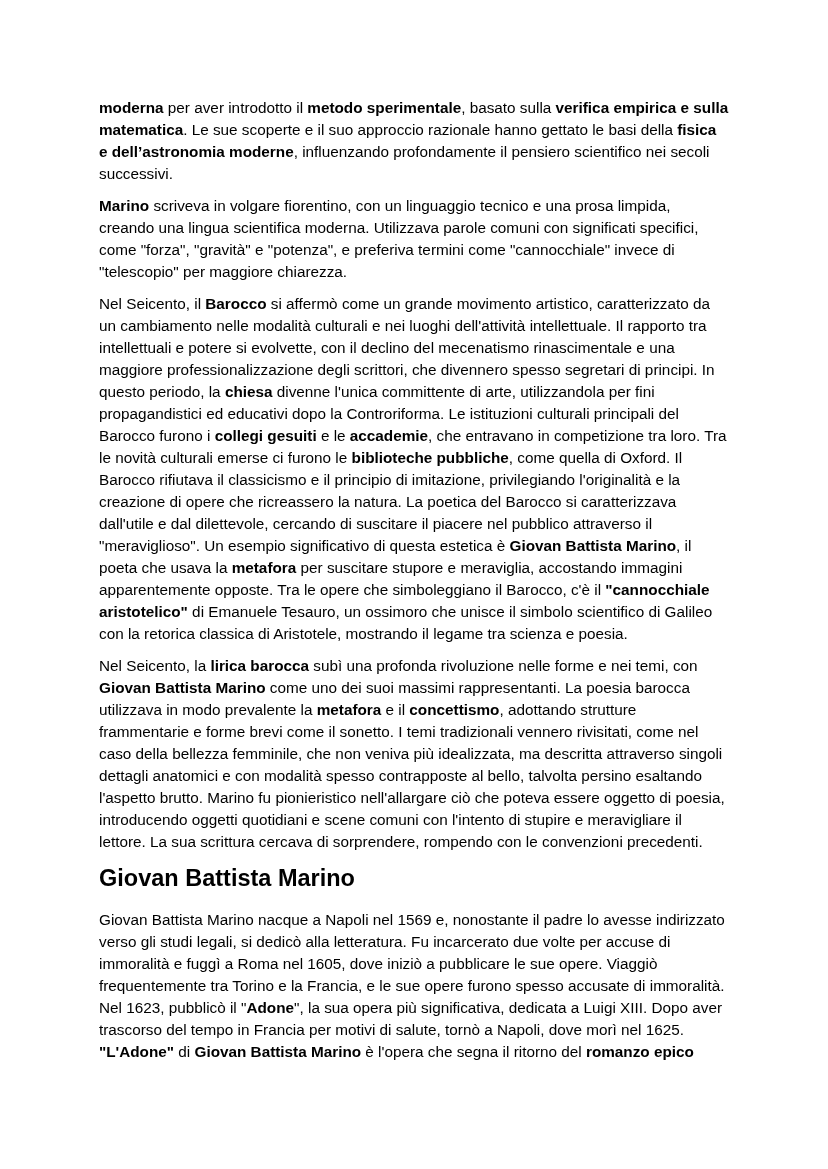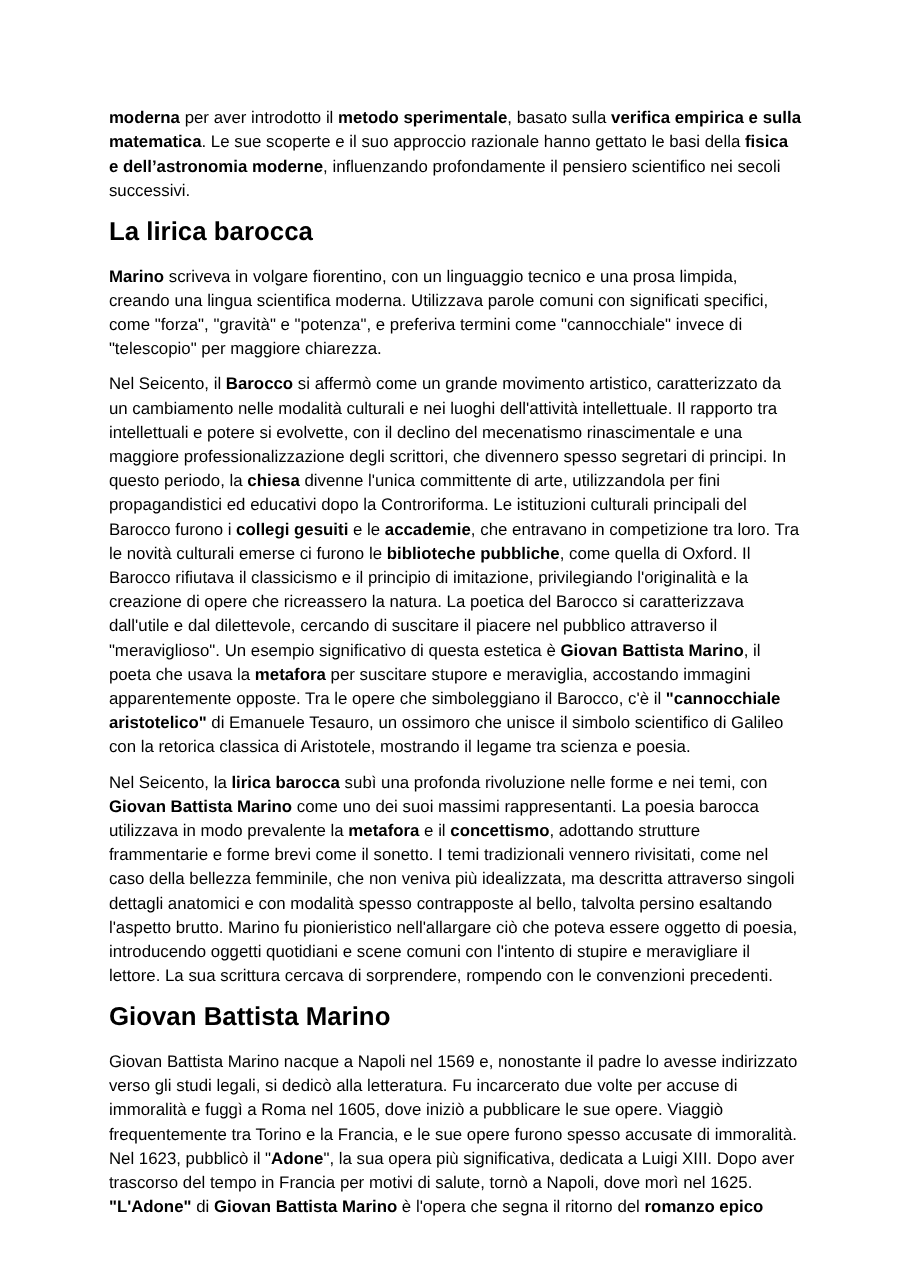--- a/index.html
+++ b/index.html
@@ -37,21 +37,20 @@
     color: #000000;
   }
 </style>
 </head>
 <body>
 
 <div class="page">
 
   <p class="doc-paragraph"><b>moderna</b><span> per aver introdotto il </span><b>metodo sperimentale</b><span>, basato sulla </span><b>verifica empirica e sulla matematica</b><span>. Le sue scoperte e il suo approccio razionale hanno gettato le basi della </span><b>fisica e dell’astronomia moderne</b><span>, influenzando profondamente il pensiero scientifico nei secoli successivi.</span></p>
 
-  <h1 class="doc-heading">La lirica barocca</h1>
 
   <p class="doc-paragraph"><b>Marino</b><span> scriveva in volgare fiorentino, con un linguaggio tecnico e una prosa limpida, creando una lingua scientifica moderna. Utilizzava parole comuni con significati specifici, come "forza", "gravità" e "potenza", e preferiva termini come "cannocchiale" invece di "telescopio" per maggiore chiarezza.</span></p>
 
   <p class="doc-paragraph"><span>Nel Seicento, il </span><b>Barocco</b><span> si affermò come un grande movimento artistico, caratterizzato da un cambiamento nelle modalità culturali e nei luoghi dell'attività intellettuale. Il rapporto tra intellettuali e potere si evolvette, con il declino del mecenatismo rinascimentale e una maggiore professionalizzazione degli scrittori, che divennero spesso segretari di principi. In questo periodo, la </span><b>chiesa</b><span> divenne l'unica committente di arte, utilizzandola per fini propagandistici ed educativi dopo la Controriforma. Le istituzioni culturali principali del Barocco furono i </span><b>collegi gesuiti</b><span> e le </span><b>accademie</b><span>, che entravano in competizione tra loro. Tra le novità culturali emerse ci furono le </span><b>biblioteche pubbliche</b><span>, come quella di Oxford. Il Barocco rifiutava il classicismo e il principio di imitazione, privilegiando l'originalità e la creazione di opere che ricreassero la natura. La poetica del Barocco si caratterizzava dall'utile e dal dilettevole, cercando di suscitare il piacere nel pubblico attraverso il "meraviglioso". Un esempio significativo di questa estetica è </span><b>Giovan Battista Marino</b><span>, il poeta che usava la </span><b>metafora</b><span> per suscitare stupore e meraviglia, accostando immagini apparentemente opposte. Tra le opere che simboleggiano il Barocco, c'è il </span><b>"cannocchiale aristotelico"</b><span> di Emanuele Tesauro, un ossimoro che unisce il simbolo scientifico di Galileo con la retorica classica di Aristotele, mostrando il legame tra scienza e poesia.</span></p>
 
   <p class="doc-paragraph"><span>Nel Seicento, la </span><b>lirica barocca</b><span> subì una profonda rivoluzione nelle forme e nei temi, con </span><b>Giovan Battista Marino</b><span> come uno dei suoi massimi rappresentanti. La poesia barocca utilizzava in modo prevalente la </span><b>metafora</b><span> e il </span><b>concettismo</b><span>, adottando strutture frammentarie e forme brevi come il sonetto. I temi tradizionali vennero rivisitati, come nel caso della bellezza femminile, che non veniva più idealizzata, ma descritta attraverso singoli dettagli anatomici e con modalità spesso contrapposte al bello, talvolta persino esaltando l'aspetto brutto. Marino fu pionieristico nell'allargare ciò che poteva essere oggetto di poesia, introducendo oggetti quotidiani e scene comuni con l'intento di stupire e meravigliare il lettore. La sua scrittura cercava di sorprendere, rompendo con le convenzioni precedenti.</span></p>
 
   <h1 class="doc-heading">Giovan Battista Marino</h1>
 
   <p class="doc-paragraph"><span>Giovan Battista Marino nacque a Napoli nel 1569 e, nonostante il padre lo avesse indirizzato verso gli studi legali, si dedicò alla letteratura. Fu incarcerato due volte per accuse di immoralità e fuggì a Roma nel 1605, dove iniziò a pubblicare le sue opere. Viaggiò frequentemente tra Torino e la Francia, e le sue opere furono spesso accusate di immoralità. Nel 1623, pubblicò il "</span><b>Adone</b><span>", la sua opera più significativa, dedicata a Luigi XIII. Dopo aver trascorso del tempo in Francia per motivi di salute, tornò a Napoli, dove morì nel 1625. </span><b>"L'Adone"</b><span> di </span><b>Giovan Battista Marino</b><span> è l'opera che segna il ritorno del </span><b>romanzo epico</b></p>

